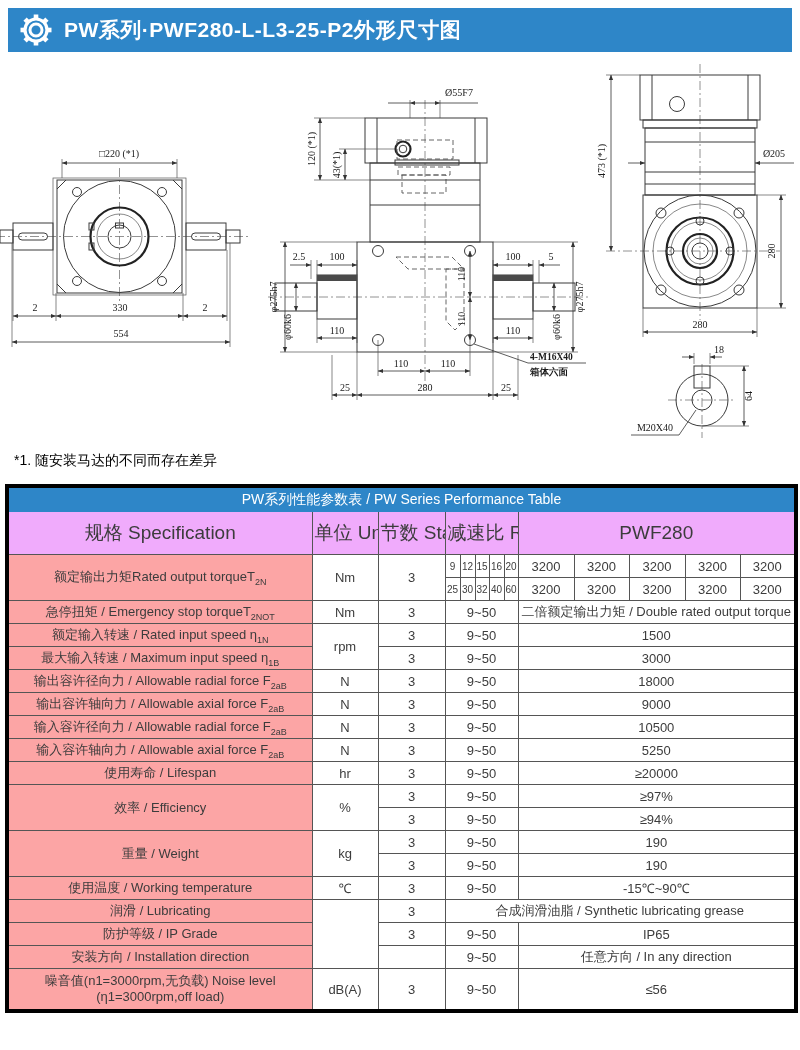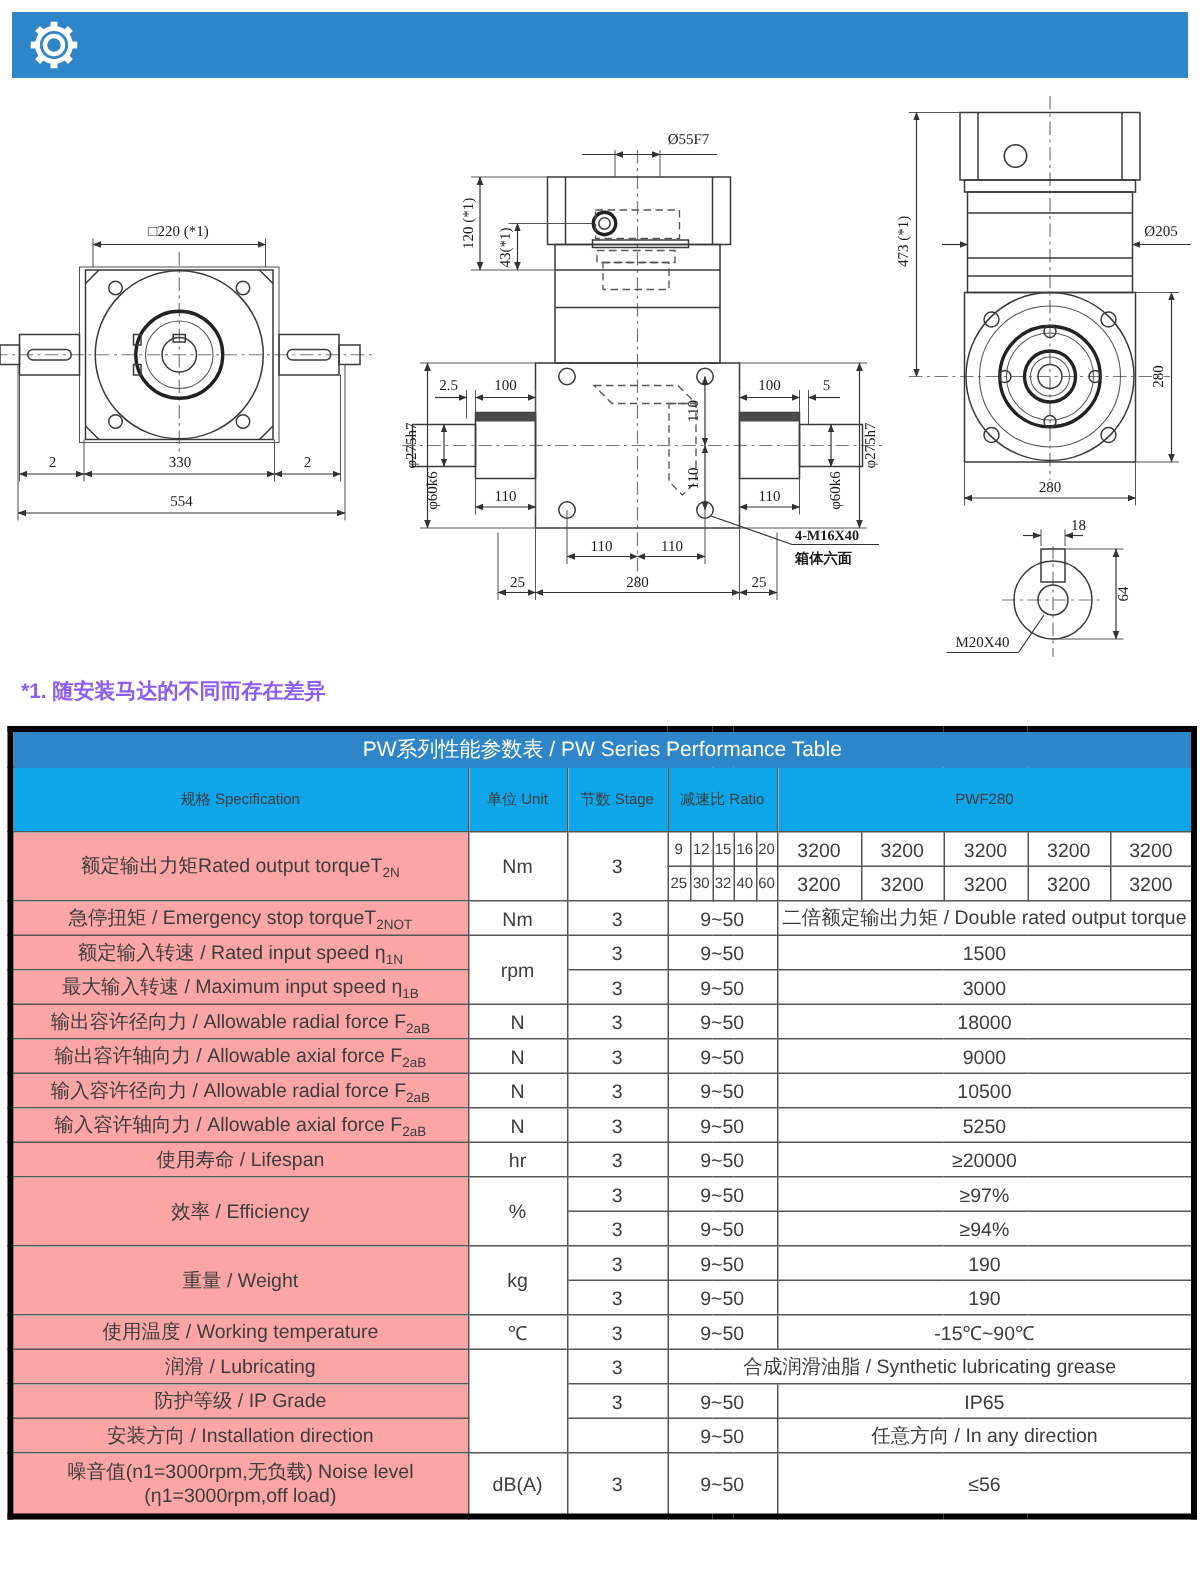--- a/index.html
+++ b/index.html
@@ -12,28 +12,28 @@
   
   svg.draw{position:absolute;overflow:visible;}
   .ln{stroke:#3a3a3a;stroke-width:1;fill:none;}
   .bold{stroke:#222;stroke-width:2.2;fill:none;}
   .thin{stroke:#555;stroke-width:.7;fill:none;}
   .dim{stroke:#333;stroke-width:.8;fill:none;}
   .cl{stroke:#777;stroke-width:.8;fill:none;stroke-dasharray:9 3 2 3;}
   .hid{stroke:#555;stroke-width:.9;fill:none;stroke-dasharray:5 3;}
   .dt{font-family:"Liberation Serif",serif;font-size:10px;fill:#1a1a1a;}
   .dtb{font-family:"Liberation Serif",serif;font-size:9.5px;font-weight:bold;fill:#1a1a1a;}
-  .note{position:absolute;left:14px;top:438px;font-size:14px;color:#8b5cf6;font-weight:bold;}
+  .note{position:absolute;left:14px;top:438px;font-size:14px;color:#000000;}
   
   table.perf{position:absolute;left:5px;top:484px;width:789px;border-collapse:collapse;
              table-layout:fixed;font-size:13px;color:#3c3c3c;border:4px solid #000000;}
   table.perf td,table.perf th{border:1px solid #555;padding:0 2px;text-align:center;
              vertical-align:middle;overflow:hidden;white-space:nowrap;font-weight:normal;height:22px;}
   table.perf .ttl{background:#2e86c8;color:#fff;font-size:14px;height:23px;border:1px solid #2e86c8;}
-  table.perf .hdr th{background:#0ea5e9;height:42px;font-size:10px;}
+  table.perf .hdr th{background:#f0abfc;height:42px;font-size:19px;}
   table.perf .lbl{background:#fca5a5;}
   table.perf .sm{font-size:10px;padding:0;}
   table.perf .noise td{height:40px;}
   table.perf .wrap{white-space:normal;line-height:1.25;margin-top:40px;}
   sub{font-size:9px;}
   .footnotes{position:absolute;left:12px;top:1002px;font-size:12px;color:#555;}
   .footnotes .gap{display:inline-block;width:18px;}
 </style>
 </head>
 <body>
@@ -50,20 +50,21 @@
           <line x1="29.5" y1="18" x2="33.5" y2="18" transform="rotate(45 18 18)"></line>
           <line x1="29.5" y1="18" x2="33.5" y2="18" transform="rotate(90 18 18)"></line>
           <line x1="29.5" y1="18" x2="33.5" y2="18" transform="rotate(135 18 18)"></line>
           <line x1="29.5" y1="18" x2="33.5" y2="18" transform="rotate(180 18 18)"></line>
           <line x1="29.5" y1="18" x2="33.5" y2="18" transform="rotate(225 18 18)"></line>
           <line x1="29.5" y1="18" x2="33.5" y2="18" transform="rotate(270 18 18)"></line>
           <line x1="29.5" y1="18" x2="33.5" y2="18" transform="rotate(315 18 18)"></line>
         </g>
       </g>
     </svg>
+    <h1>PW系列·PWF280-L-L3-25-P2外形尺寸图</h1>
   </div>
 
   <svg class="draw" style="left:0;top:130px" width="270" height="250" viewBox="0 0 270 250">
     <defs>
       <marker id="m-f" viewBox="0 0 10 10" refX="9.5" refY="5" markerWidth="7" markerHeight="7" orient="auto-start-reverse">
         <path d="M0,1 L10,5 L0,9 Z" fill="#333"></path>
       </marker>
     </defs>
     <line class="cl" x1="-4" y1="106.5" x2="248" y2="106.5"></line>
     <line class="cl" x1="119.5" y1="38" x2="119.5" y2="174"></line>

